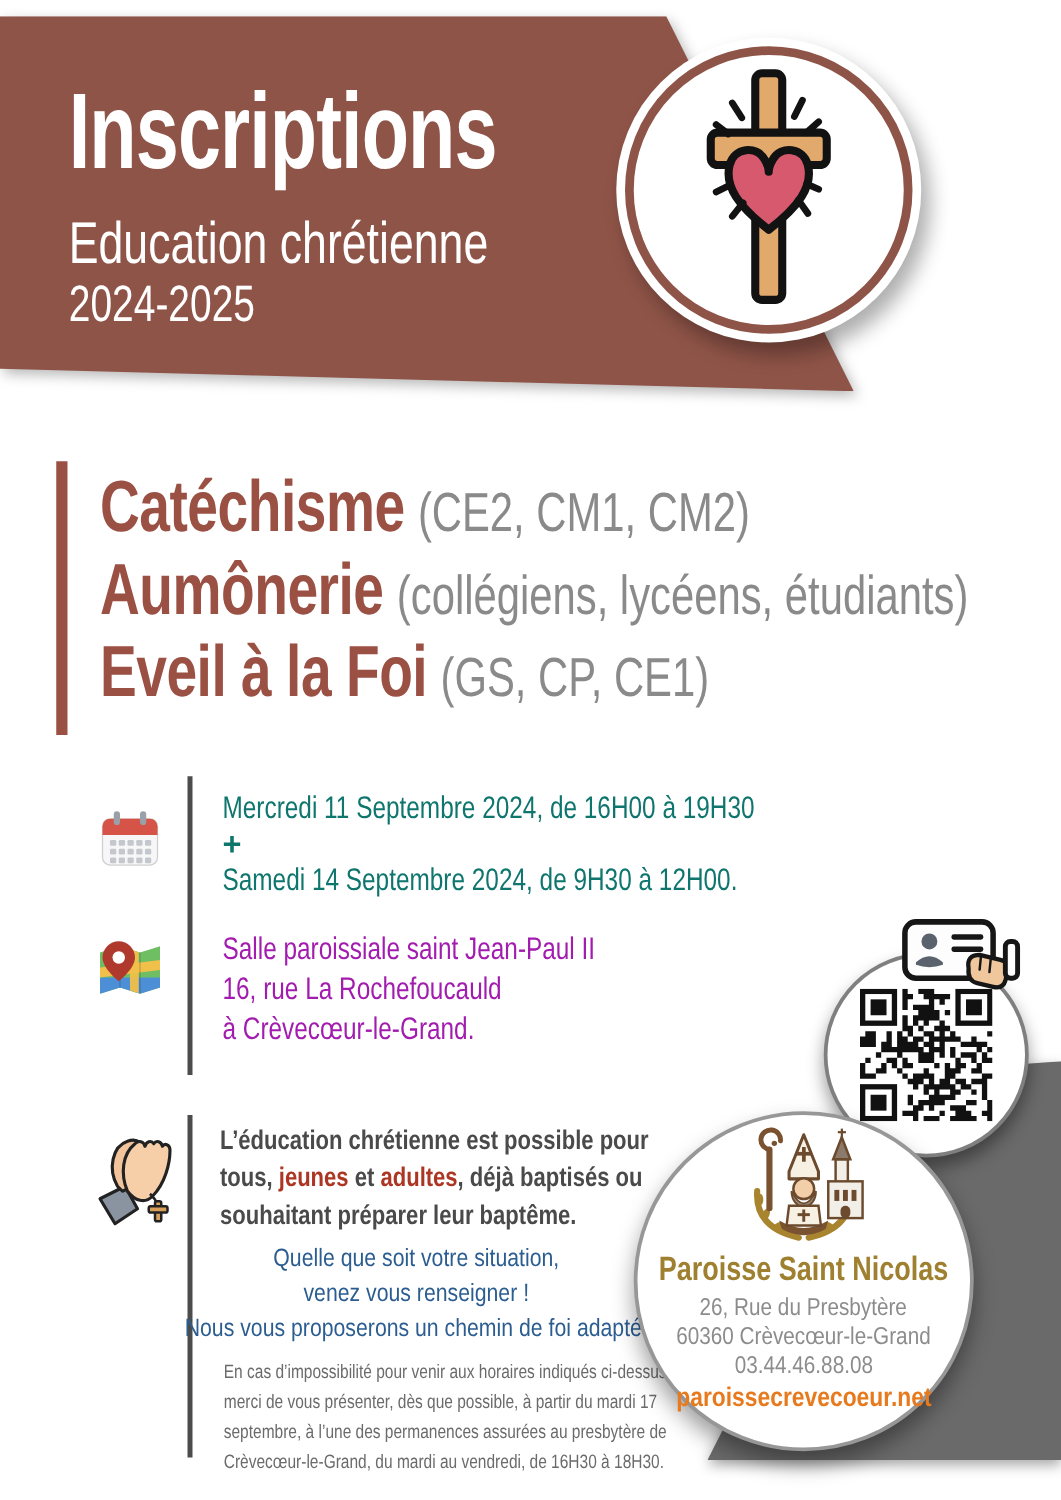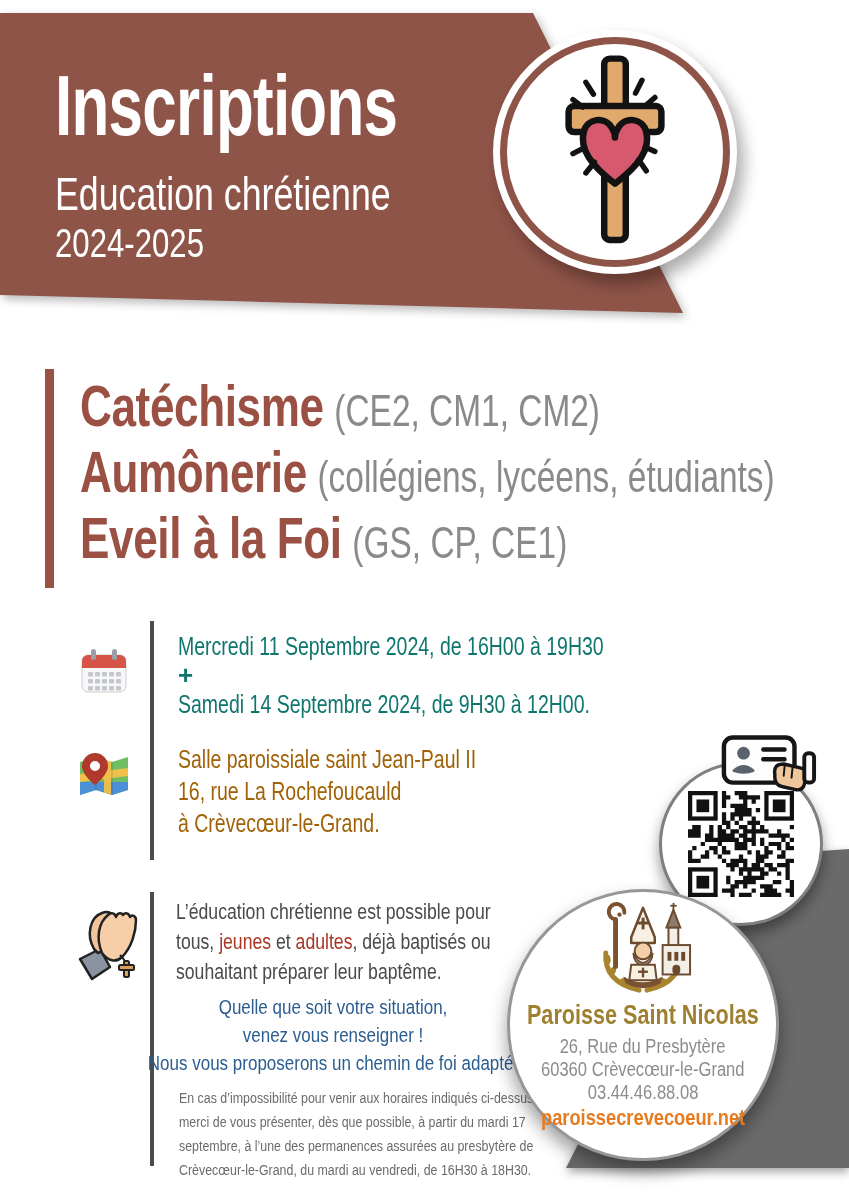--- a/index.html
+++ b/index.html
@@ -24,24 +24,24 @@
   .red-bar{position:absolute;left:45px;top:369px;width:9px;height:219px;background:#9B5044;}
   .prog{position:absolute;left:80px;display:flex;align-items:baseline;gap:14px;white-space:nowrap;
         transform:scaleX(.76);transform-origin:0 0;}
   .prog .name{font-size:58px;font-weight:bold;color:#9B5044;letter-spacing:-.5px;}
   .prog .detail{font-size:44px;font-weight:400;color:#8A8A8A;}
   
   .vline{position:absolute;width:4px;background:#4C4C4C;}
   .sched{position:absolute;left:178px;top:631px;color:#0f766e;}
   .sched .l{font-size:25px;line-height:30px;white-space:nowrap;transform:scaleX(.78);transform-origin:0 0;}
   .sched .plus{font-size:26px;font-weight:bold;line-height:28px;}
-  .loc{position:absolute;left:178px;top:743px;color:#a16207;}
+  .loc{position:absolute;left:178px;top:743px;color:#a21caf;}
   .loc .l{font-size:25px;line-height:32px;white-space:nowrap;transform:scaleX(.78);transform-origin:0 0;}
   
-  .intro{position:absolute;left:176px;top:897px;color:#4A4A4A;font-weight:normal;}
+  .intro{position:absolute;left:176px;top:897px;color:#4A4A4A;font-weight:bold;}
   .intro .l{font-size:21.5px;line-height:30px;white-space:nowrap;transform:scaleX(.82);transform-origin:0 0;}
   .intro .red{color:#AC3523;}
   .advice{position:absolute;left:0;top:0;color:#2B5D91;}
   .advice .l{position:absolute;white-space:nowrap;font-size:20px;
              transform:translateX(-50%) scaleX(.85);}
   .note{position:absolute;left:179px;top:1086px;color:#6B6B6B;}
   .note .l{font-size:15.5px;line-height:24px;white-space:nowrap;transform:scaleX(.80);transform-origin:0 0;}
   
   .gray-wrap{position:absolute;left:0;top:0;width:849px;height:1200px;
              filter:drop-shadow(0 4px 5px rgba(0,0,0,.35));z-index:2;pointer-events:none;}

